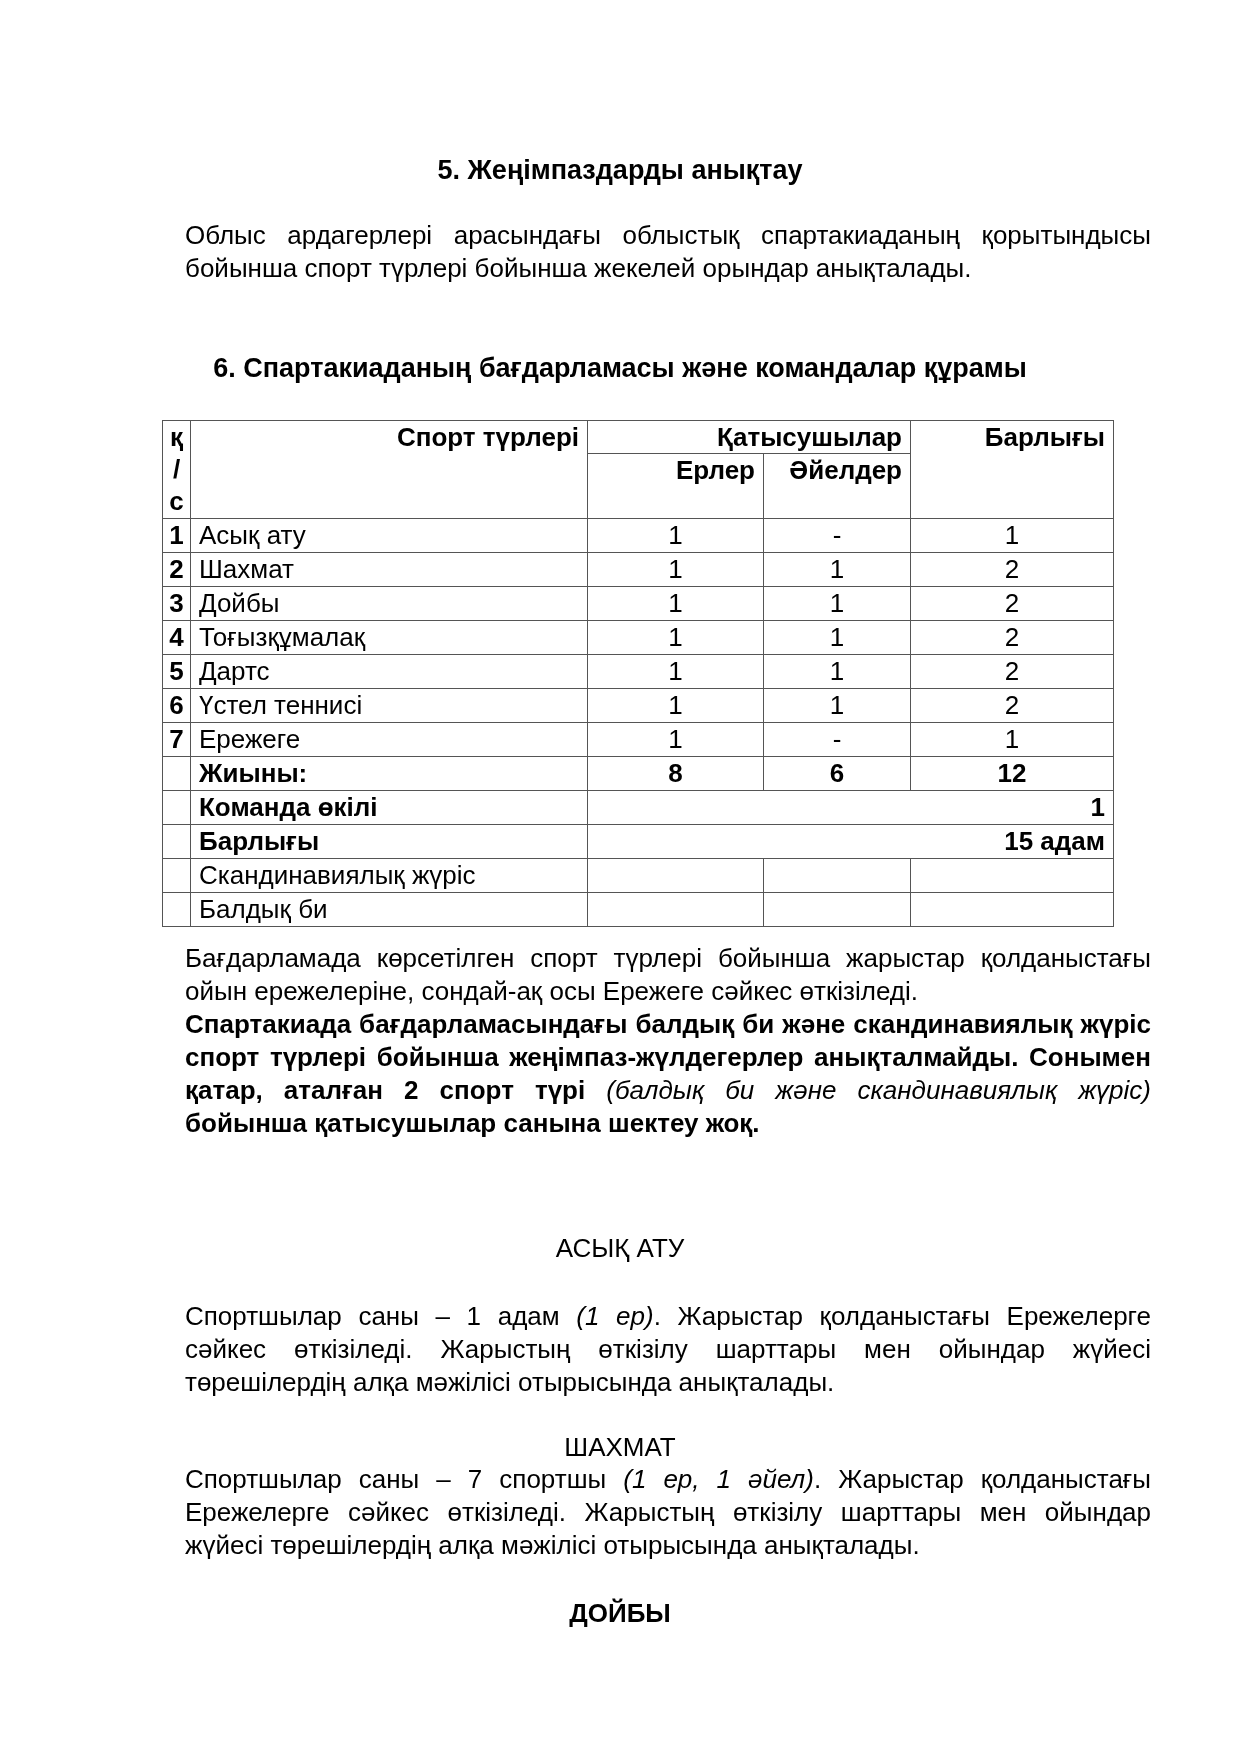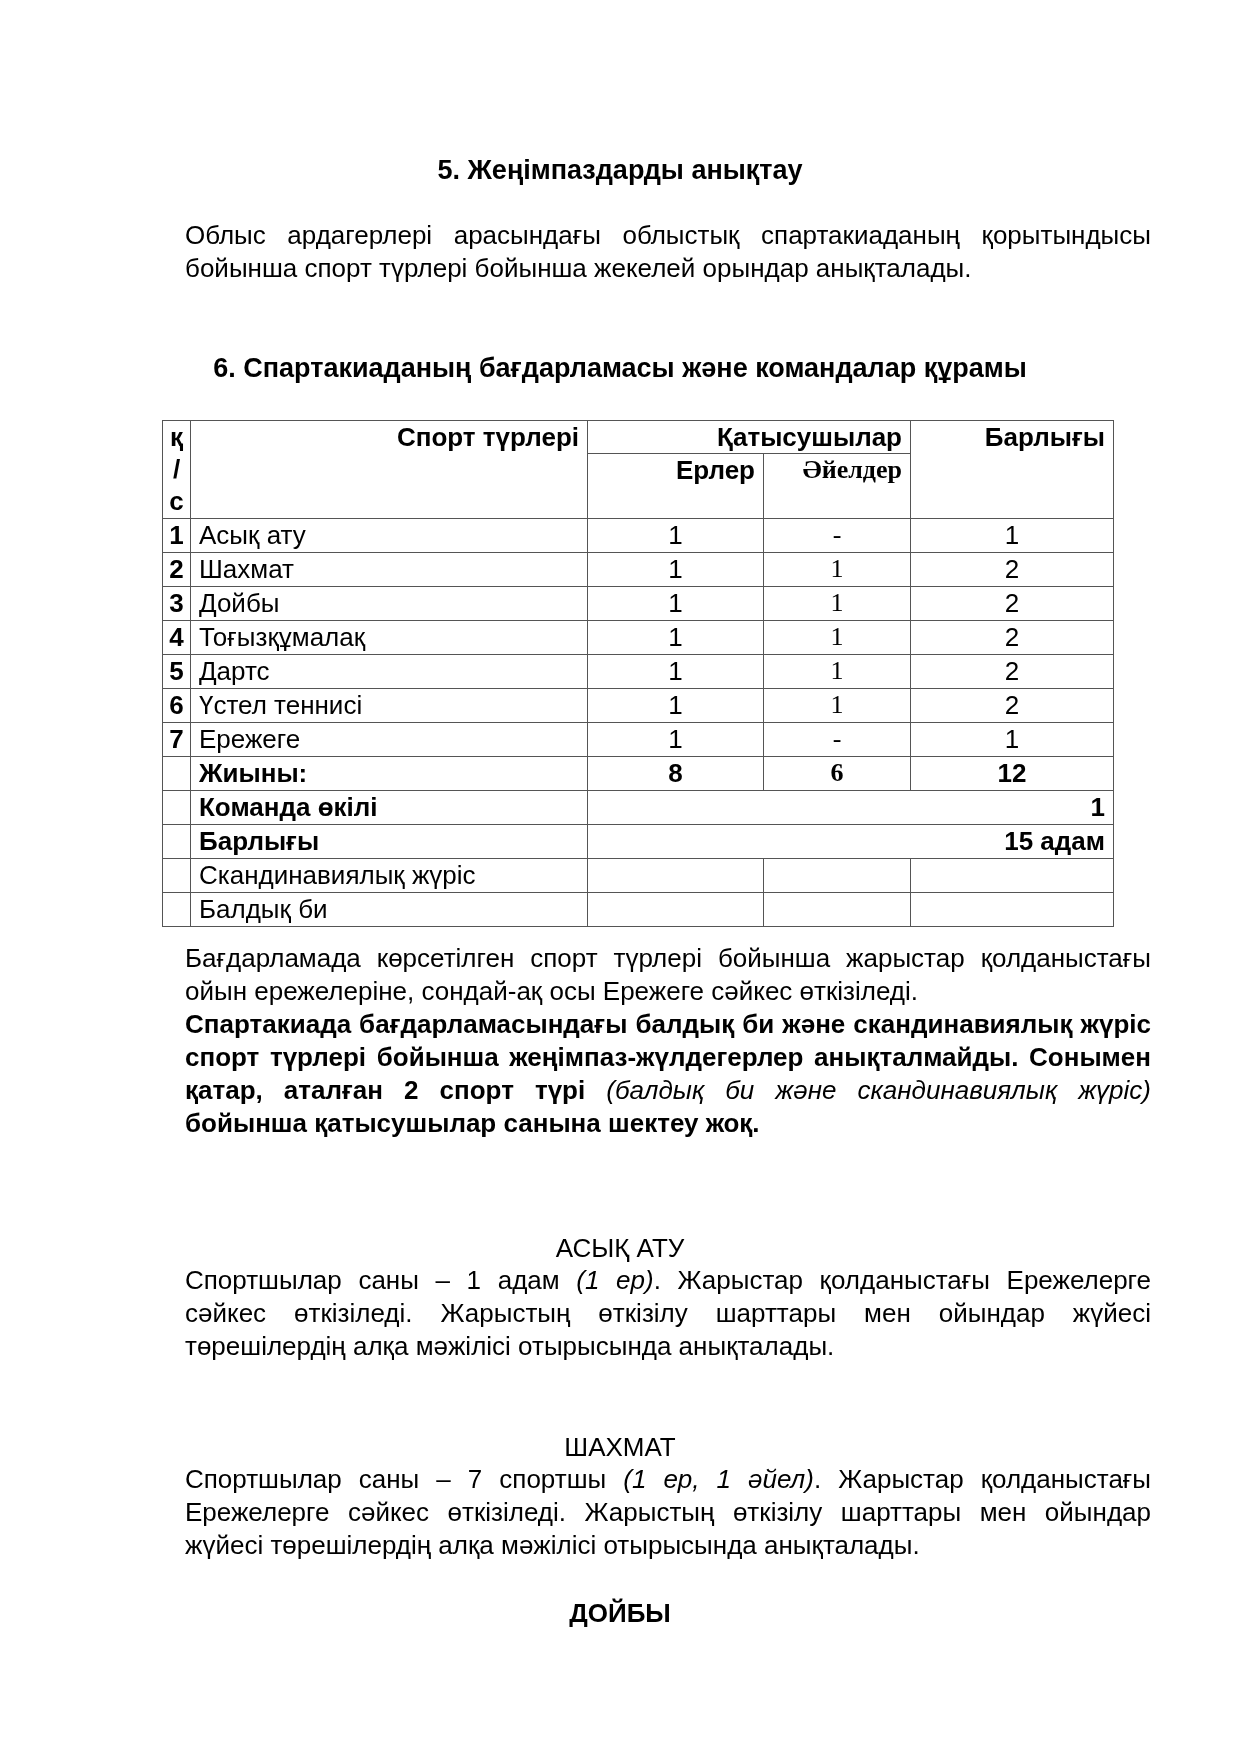--- a/index.html
+++ b/index.html
@@ -12,21 +12,21 @@
     .para { position: absolute; left: 176px; width: 966px; font-size: 26px;
             line-height: 33px; text-align: justify; text-align-last: left; margin-left: 9px; }
     .para p { margin: 0; }
     .tbl { position: absolute; left: 162px; top: 420px; border-collapse: collapse;
            font-size: 26px; table-layout: fixed; }
     .tbl td { border: 1.5px solid #555; padding: 0 8px; height: 33px; line-height: 32px;
               vertical-align: top; }
     .c-num { width: 27px; text-align: center; font-weight: bold; padding: 0 !important; }
     .c-name { width: 380px; }
     .c-m { width: 159px; text-align: center; }
-    .c-f { width: 130px; text-align: center; font-family: Liberation Serif, serif; }
+    .c-f { width: 130px; text-align: center; }
     .c-t { width: 186px; text-align: center; }
     .hdr { font-weight: bold; text-align: right; }
     .right { text-align: right !important; }
     .sub-h { position: absolute; left: 0; width: 1240px; text-align: center; font-size: 26px; line-height: 32px; }
     .it { font-style: italic; }
   </style>
 </head>
 <body>
 
 <div class="page">
@@ -143,21 +143,21 @@
   <div class="para" style="top:942px;">
     <p>Бағдарламада көрсетілген спорт түрлері бойынша жарыстар қолданыстағы ойын ережелеріне, сондай-ақ осы Ережеге сәйкес өткізіледі.</p>
     <p>
       <span class="bold">Спартакиада бағдарламасындағы балдық би және скандинавиялық жүріс спорт түрлері бойынша жеңімпаз-жүлдегерлер анықталмайды. Сонымен қатар, аталған 2 спорт түрі</span>
       <span class="it">(балдық би және скандинавиялық жүріс)</span>
       <span class="bold">бойынша қатысушылар санына шектеу жоқ.</span>
     </p>
   </div>
 
   <div class="sub-h" style="top:1232px;">АСЫҚ АТУ</div>
-  <div class="para" style="top:1264px;">
+  <div class="para" style="top:1300px;">
     <p><span>Спортшылар саны – 1 адам</span> <span class="it">(1 ер)</span><span>. Жарыстар қолданыстағы Ережелерге сәйкес өткізіледі. Жарыстың өткізілу шарттары мен ойындар жүйесі төрешілердің алқа мәжілісі отырысында анықталады.</span></p>
   </div>
 
   <div class="sub-h" style="top:1431px;">ШАХМАТ</div>
   <div class="para" style="top:1463px;">
     <p><span>Спортшылар саны – 7 спортшы</span> <span class="it">(1 ер, 1 әйел)</span><span>. Жарыстар қолданыстағы Ережелерге сәйкес өткізіледі. Жарыстың өткізілу шарттары мен ойындар жүйесі төрешілердің алқа мәжілісі отырысында анықталады.</span></p>
   </div>
 
   <div class="sub-h bold" style="top:1597px;">ДОЙБЫ</div>
 

